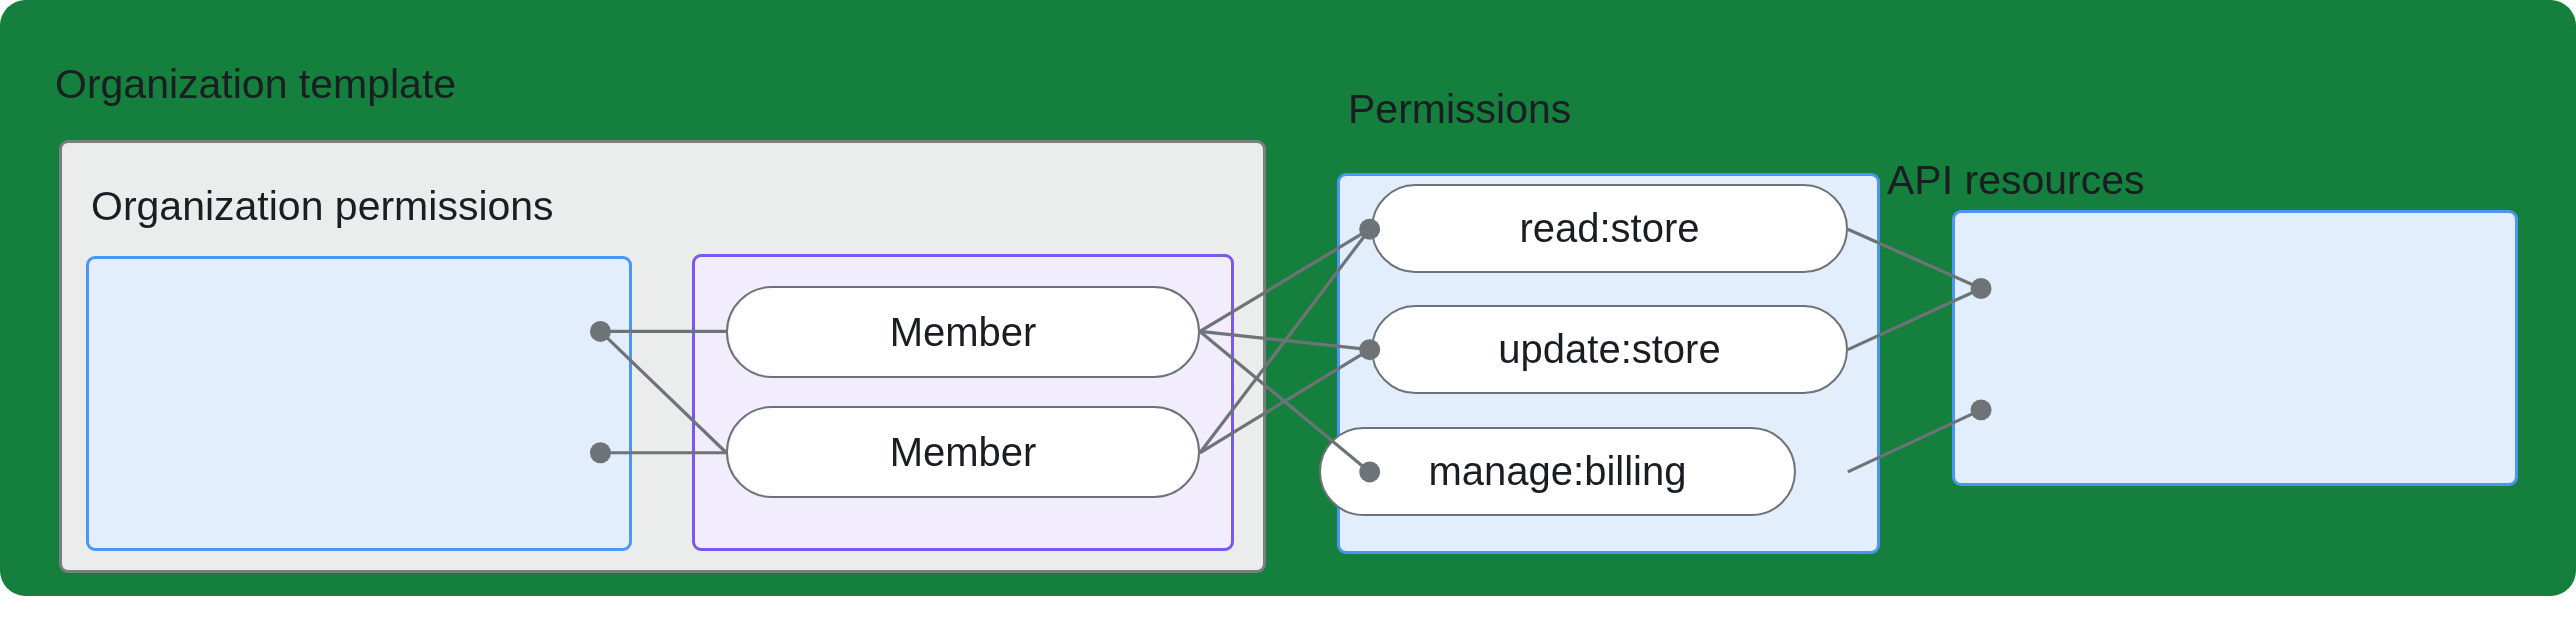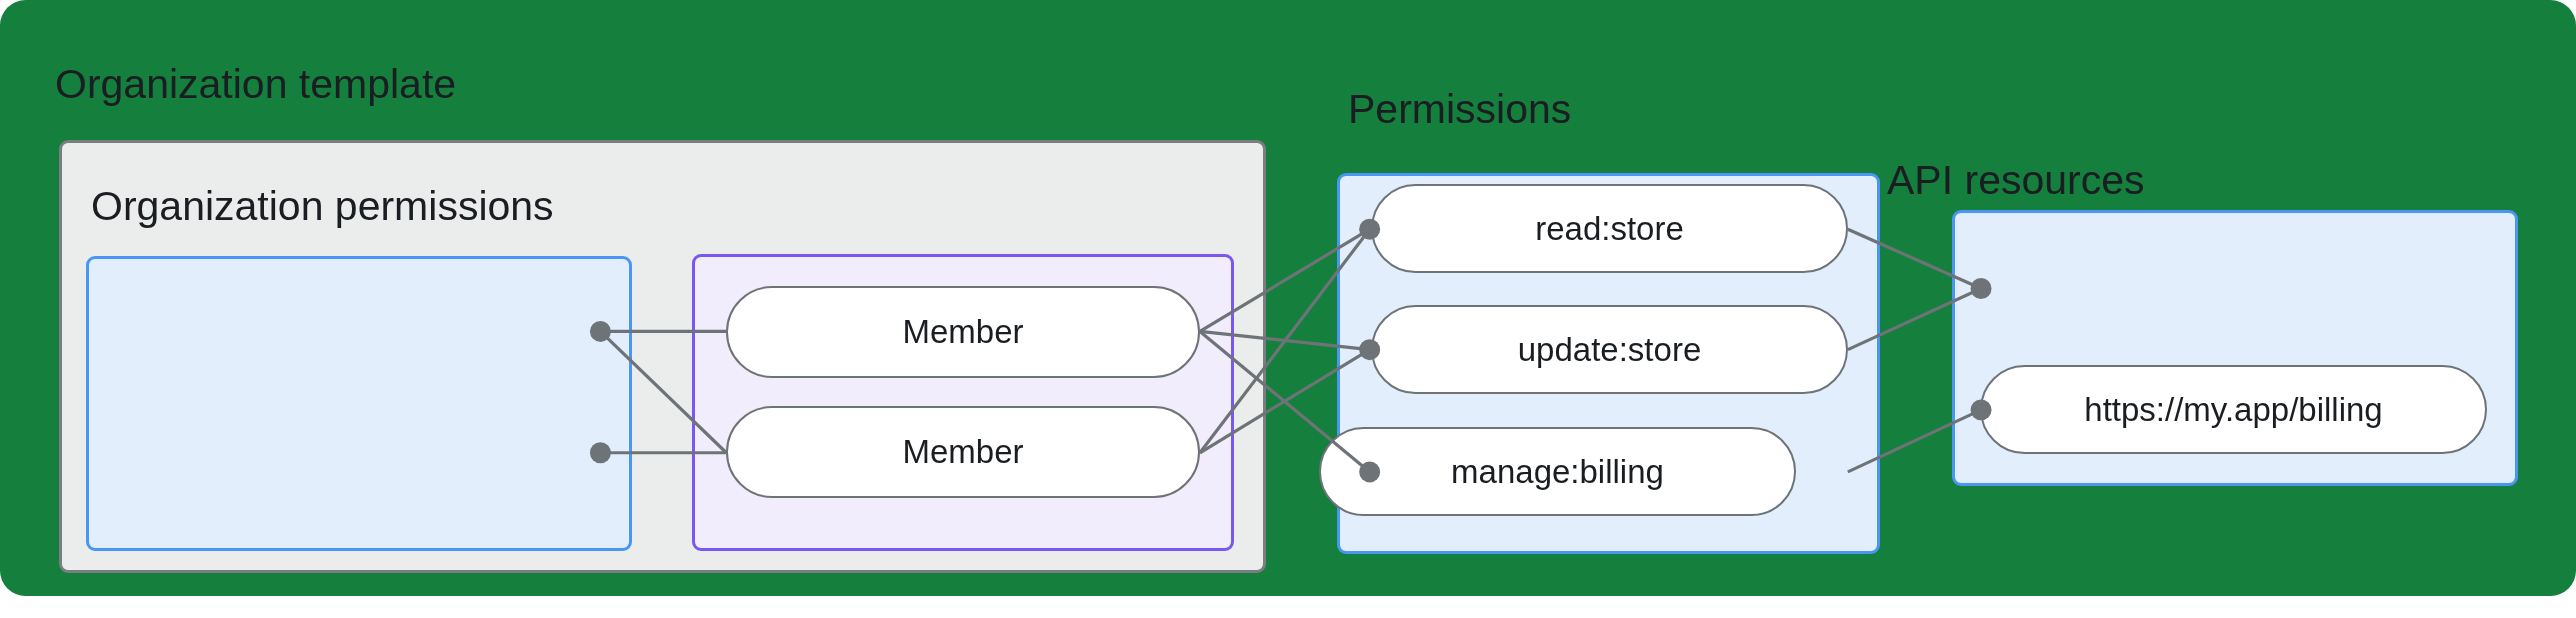--- a/index.html
+++ b/index.html
@@ -39,21 +39,21 @@
   }
   .pill{
     position:absolute;
     box-sizing:border-box;
     background:#ffffff;
     border:2.7px solid #6e7377;
     border-radius:55px;
     display:flex;
     align-items:center;
     justify-content:center;
-    font-size:33px;
+    font-size:40px;
     font-weight:400;
     white-space:nowrap;
     color:#1a1d21;
   }
   svg.connections{
     position:absolute;
     left:0;top:0;
     width:2576px;height:619px;
     pointer-events:none;
   }
@@ -77,21 +77,20 @@
   <div class="grouplabel" style="left:1887px;top:160px;">API resources</div>
 
 
   <div class="pill" style="left:726px;top:286px;width:474px;height:92px;">Member</div>
   <div class="pill" style="left:726px;top:406px;width:474px;height:92px;">Member</div>
 
   <div class="pill" style="left:1371px;top:184px;width:477px;height:89px;">read:store</div>
   <div class="pill" style="left:1371px;top:305px;width:477px;height:89px;">update:store</div>
   <div class="pill" style="left:1319px;top:427px;width:477px;height:89px;">manage:billing</div>
 
-  <div class="pill" style="left:1980px;top:365px;width:507px;height:89px;">https://my.app/billing</div>
 
   <svg class="connections" viewBox="0 0 2823 678">
 
     <line x1="658" y1="363" x2="796" y2="363"></line>
     <line x1="658" y1="363" x2="796" y2="496"></line>
     <line x1="658" y1="496" x2="796" y2="496"></line>
 
     <line x1="1315" y1="363" x2="1501" y2="251"></line>
     <line x1="1315" y1="363" x2="1501" y2="383"></line>
     <line x1="1315" y1="363" x2="1501" y2="517"></line>

